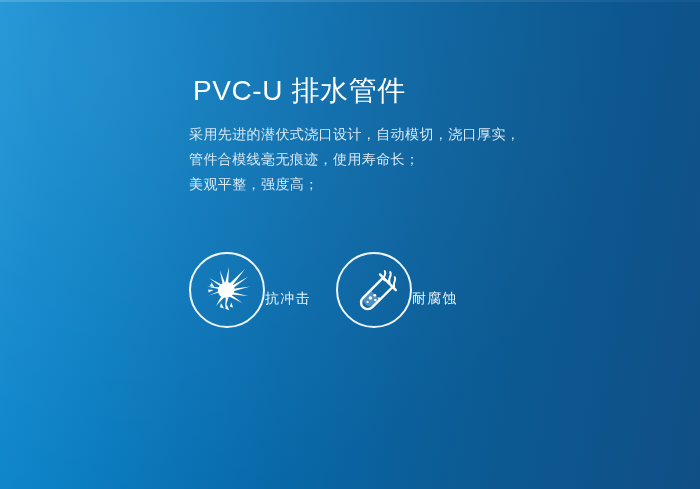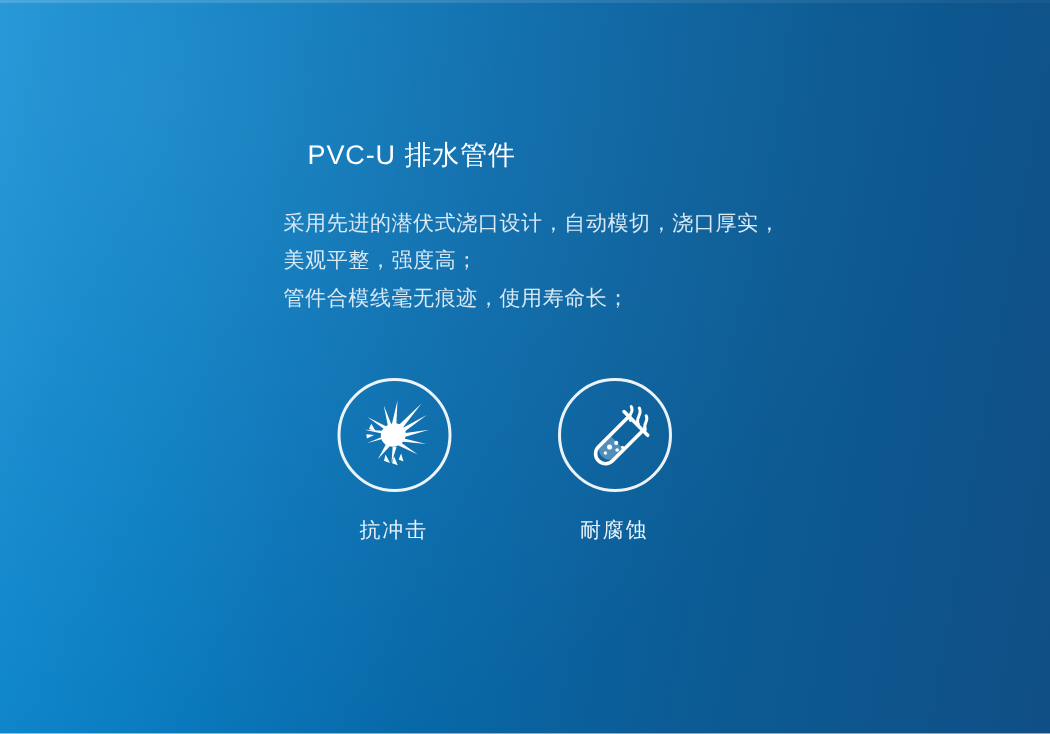--- a/index.html
+++ b/index.html
@@ -64,26 +64,26 @@
 
   #content {
     position: absolute;
     left: 189px;
     top: 70px;
     width: 430px;
   }
 
   #title {
     color: #ffffff;
-    font-size: 18px;
+    font-size: 28px;
     line-height: 34px;
     font-weight: 400;
     letter-spacing: 0.6px;
     white-space: nowrap;
-    margin: 16px;
+    margin: 4px;
   }
 
   #desc {
     margin: 14px 0 0 0;
     padding: 0;
     list-style: none;
   }
   #desc li {
     color: #d9e9f4;
     font-size: 14px;
@@ -96,21 +96,20 @@
     position: absolute;
     left: 189px;
     top: 252px;
     display: flex;
     flex-direction: row;
     align-items: flex-start;
   }
   .feature {
     width: 147px;
     display: flex;
-    flex-direction: column;
     align-items: center;
   }
   .feature-circle {
     width: 76px;
     height: 76px;
     border-radius: 50%;
     border: 2px solid rgba(255,255,255,0.92);
     box-sizing: border-box;
     display: flex;
     align-items: center;
@@ -134,22 +133,22 @@
 
   <div id="top-sheen"></div>
   <div id="wash"></div>
 
   <div id="content">
 
     <h1 id="title">PVC-U 排水管件</h1>
 
     <ul id="desc">
       <li>采用先进的潜伏式浇口设计，自动模切，浇口厚实，</li>
+      <li>管件合模线毫无痕迹，使用寿命长；</li>
       <li>美观平整，强度高；</li>
-      <li>管件合模线毫无痕迹，使用寿命长；</li>
     </ul>
 
   </div>
 
   <div id="features">
 
     <div class="feature">
       <div class="feature-circle">
 
         <svg width="52" height="52" viewBox="0 0 52 52">

